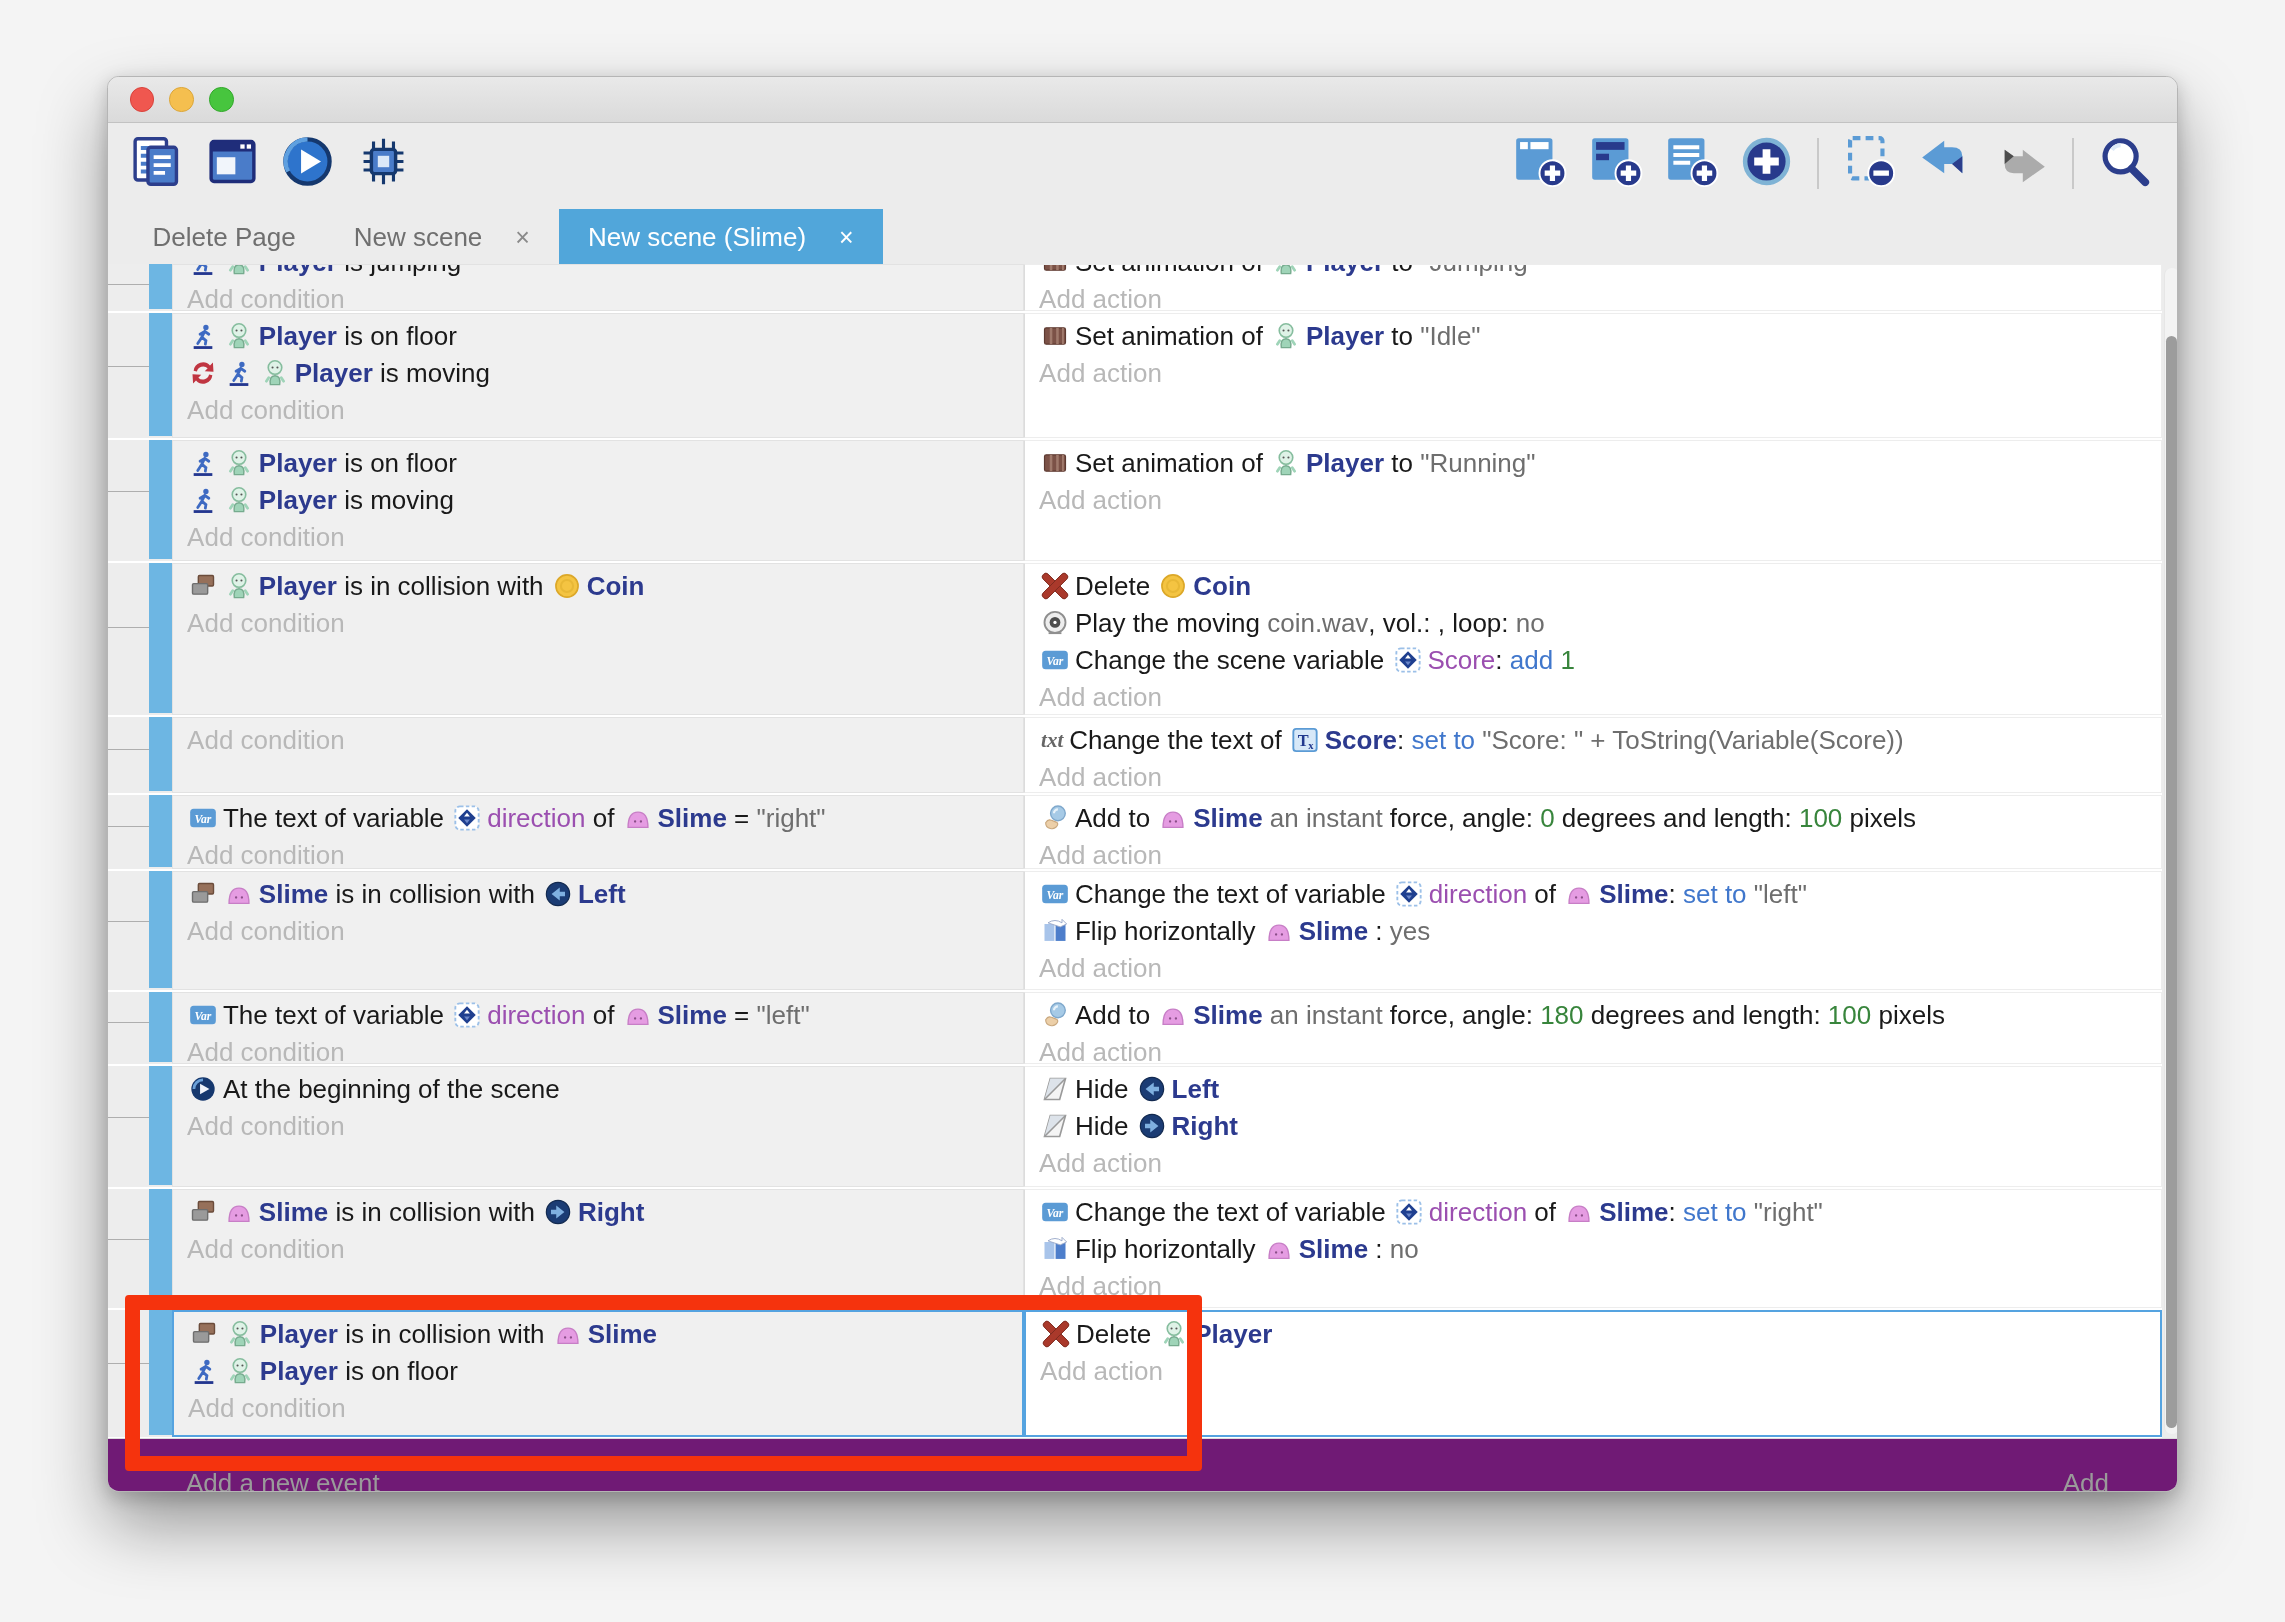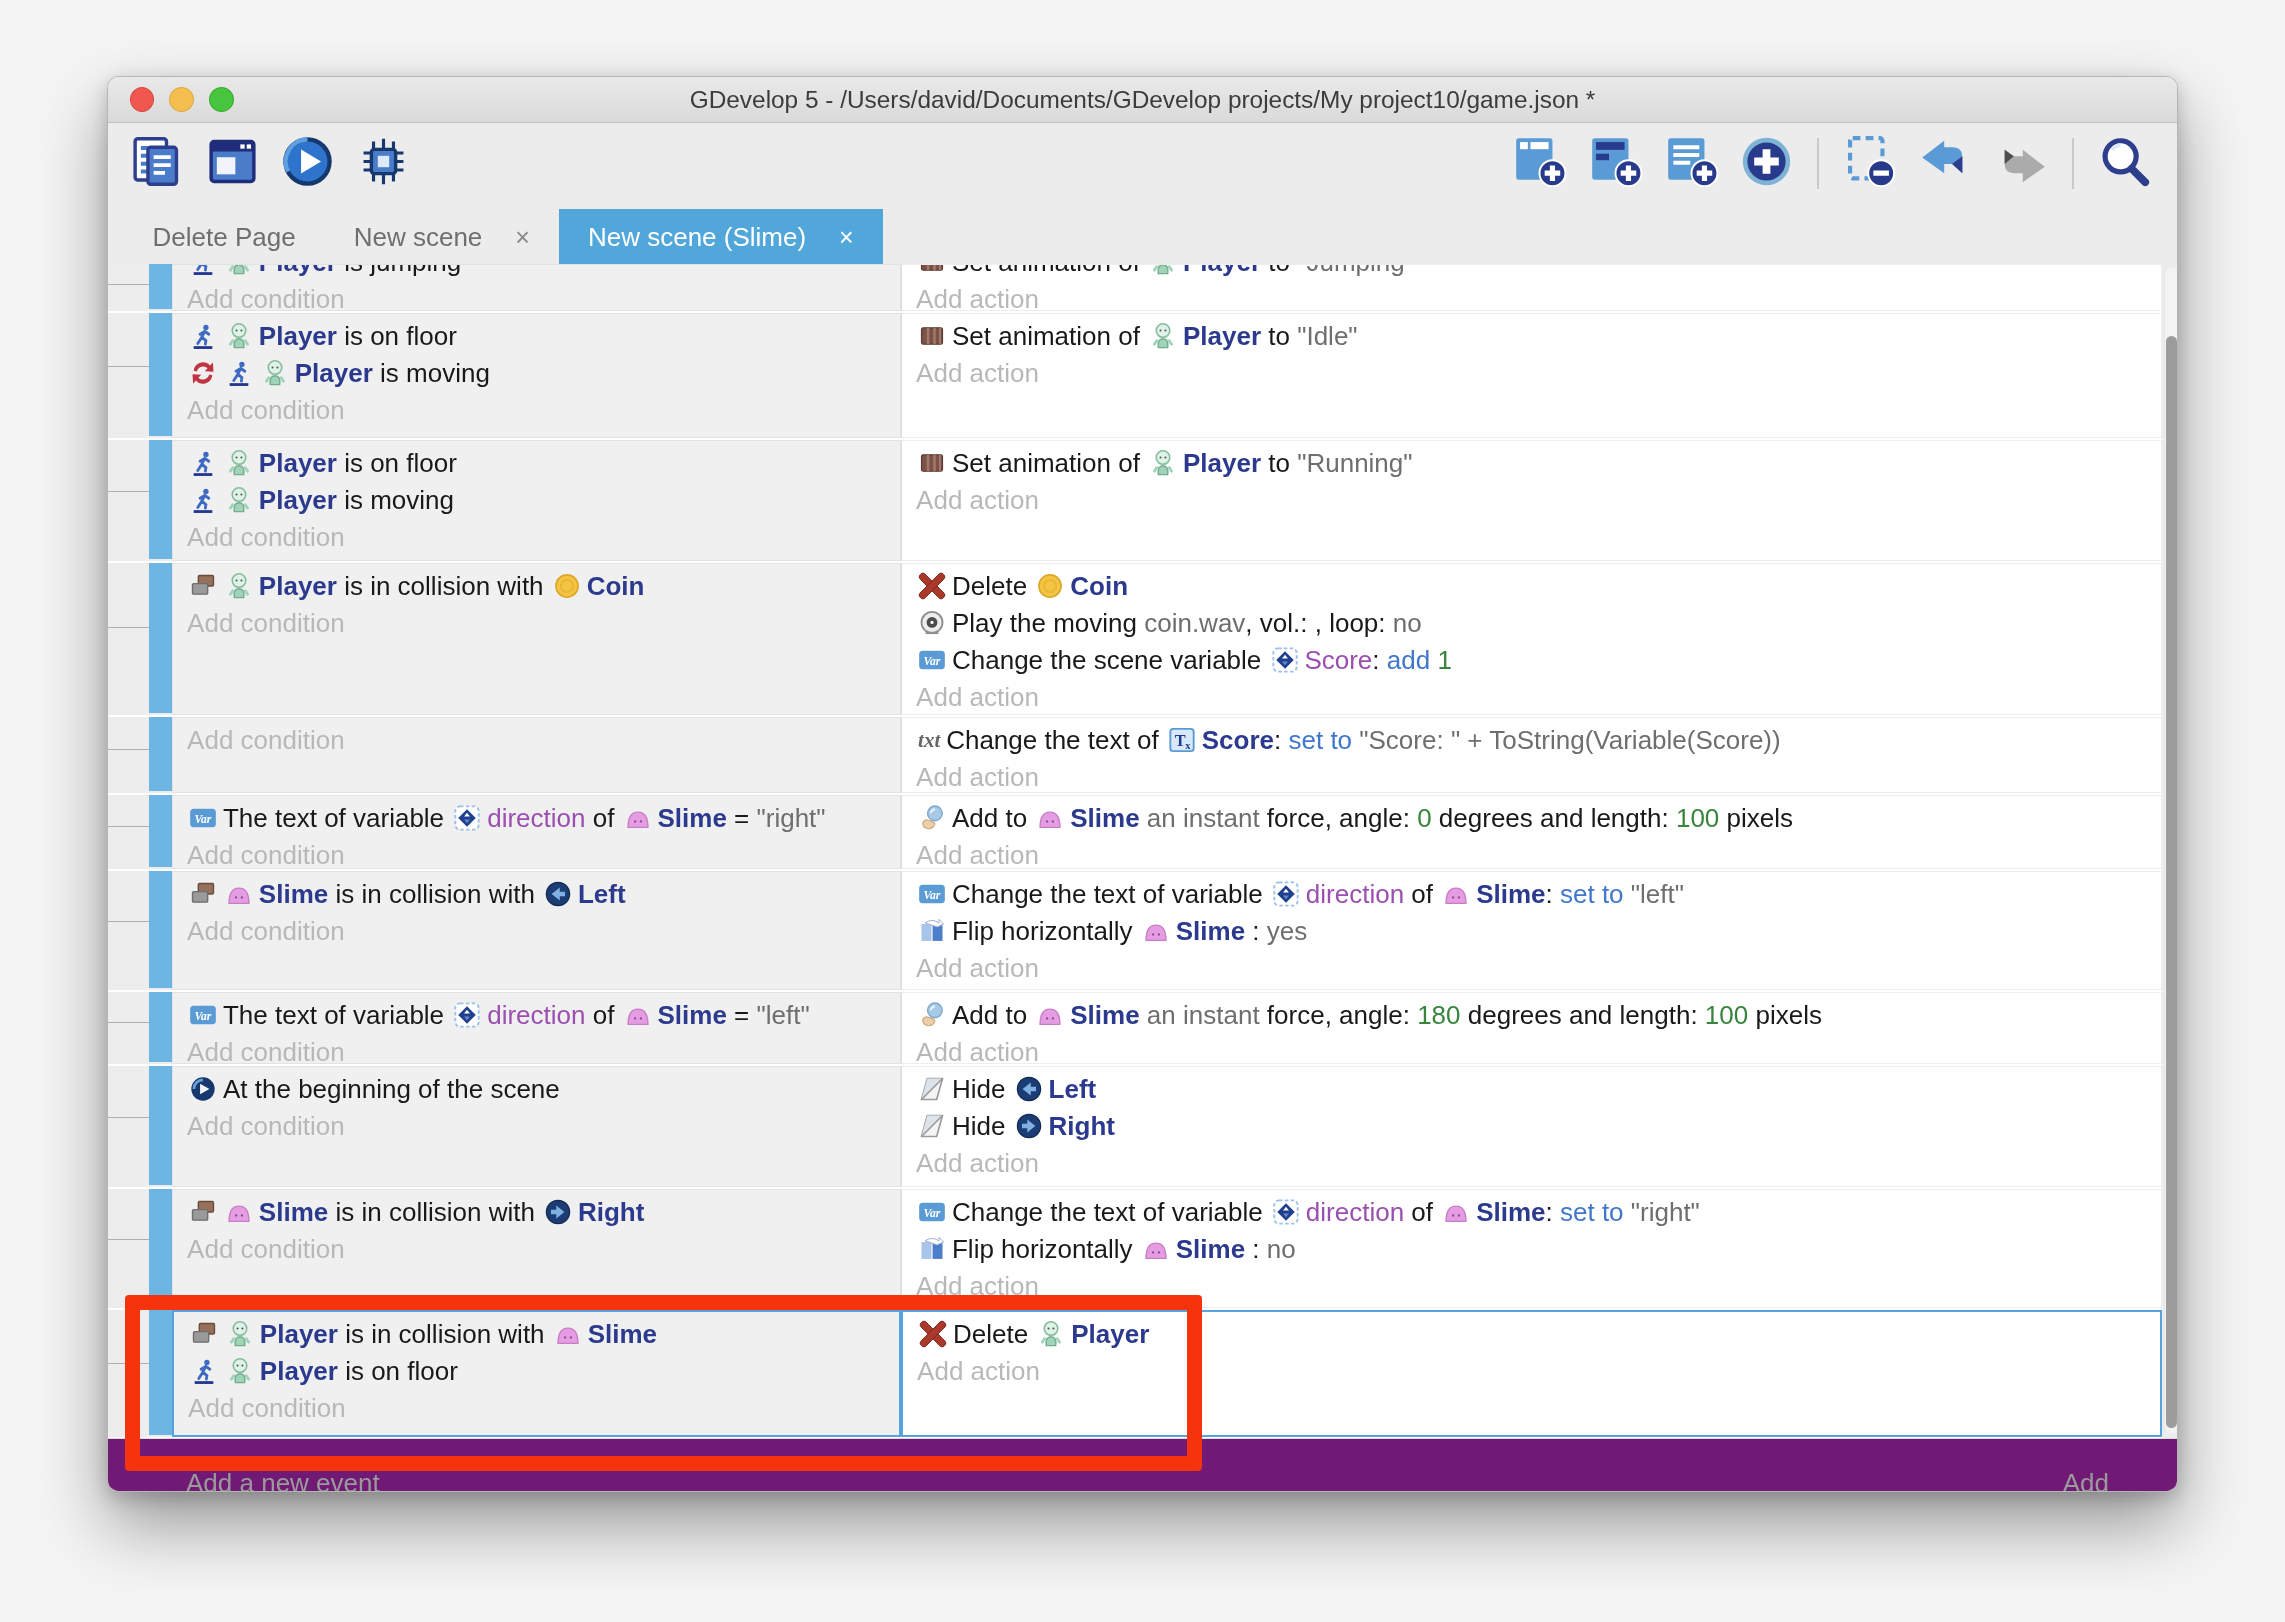--- a/index.html
+++ b/index.html
@@ -51,21 +51,21 @@
   .events{
     position:absolute;left:0;top:187px;width:2054px;height:1174px;
     background:#ffffff;overflow:hidden;
   }
   .railline{position:absolute;left:25px;top:0;bottom:0;width:1px;background:#aeaeae;}
   .event-row{position:relative;display:flex;box-sizing:border-box;border-bottom:2px solid #ffffff;}
   .rail{width:41px;position:relative;background:#ededed;flex:none;}
   .rail .tick{position:absolute;left:0;width:41px;height:1px;background:#aeaeae;top:42%;}
   .bar{width:23.4px;flex:none;background:#6db6e3;border-bottom:2.9px solid #ededed;box-sizing:border-box;}
   .cond{
-    width:729px;flex:none;background:#f0f0f0;border:1px solid #e2e2e2;
+    width:852px;flex:none;background:#f0f0f0;border:1px solid #e2e2e2;
     box-sizing:border-box;overflow:hidden;padding-top:3.9px;
   }
   .act{
     flex:1;background:#ffffff;border:1px solid #ededed;border-left:1px solid #dcdcdc;
     box-sizing:border-box;overflow:hidden;padding-top:3.9px;
   }
   .event-row.selected .cond{border:2px solid #55a3e0;}
   .event-row.selected .act{border:2px solid #55a3e0;border-left:2px solid #55a3e0;}
   .line{
     height:37px;display:flex;align-items:center;padding-left:13.7px;
@@ -106,21 +106,20 @@
 </head>
 <body>
 
 <div class="window">
   <div class="titlebar">
     <div class="lights">
       <div class="light red"></div>
       <div class="light yellow"></div>
       <div class="light green"></div>
     </div>
-    <div class="title">GDevelop 5 - /Users/david/Documents/GDevelop projects/My project10/game.json *</div>
   </div>
 
   <div class="toolbar">
     <div class="tb-left" id="tb-left">
         <div class="tb-btn">
           <span><svg viewBox="0 0 40 40">
               <rect x="5" y="4" width="22" height="29" rx="2" fill="#ffffff" stroke="#2c3e8c" stroke-width="2.4"></rect>
               <g stroke="#4a7cc9" stroke-width="2.8">
                 <path d="M9 10.5 H23 M9 16 H23 M9 21.5 H23 M9 27 H18"></path>
               </g>

